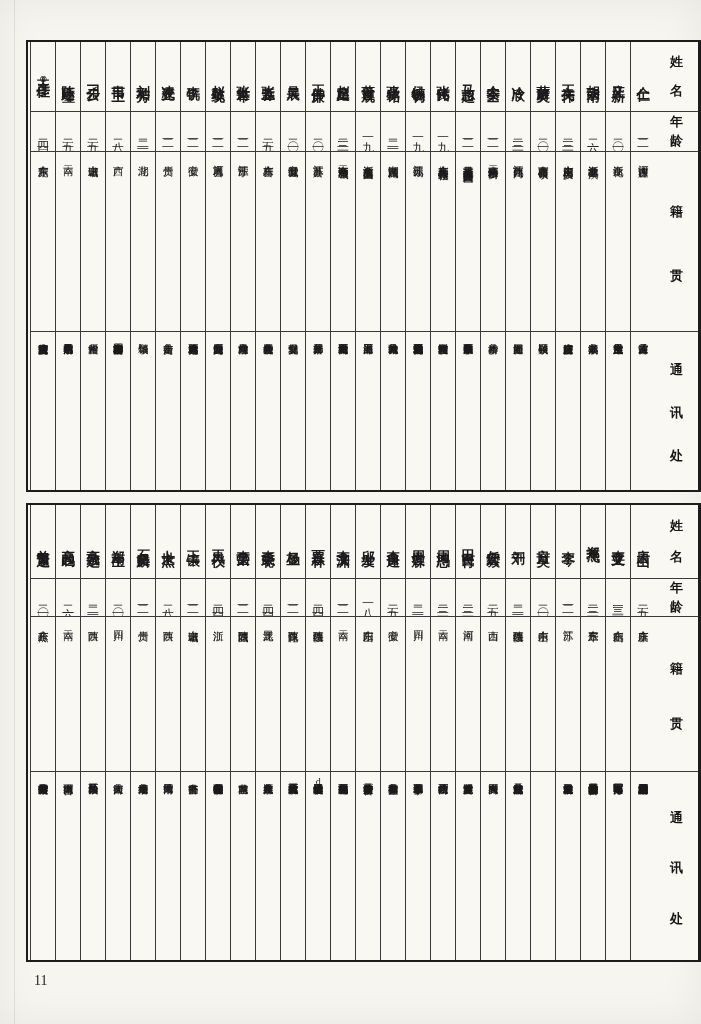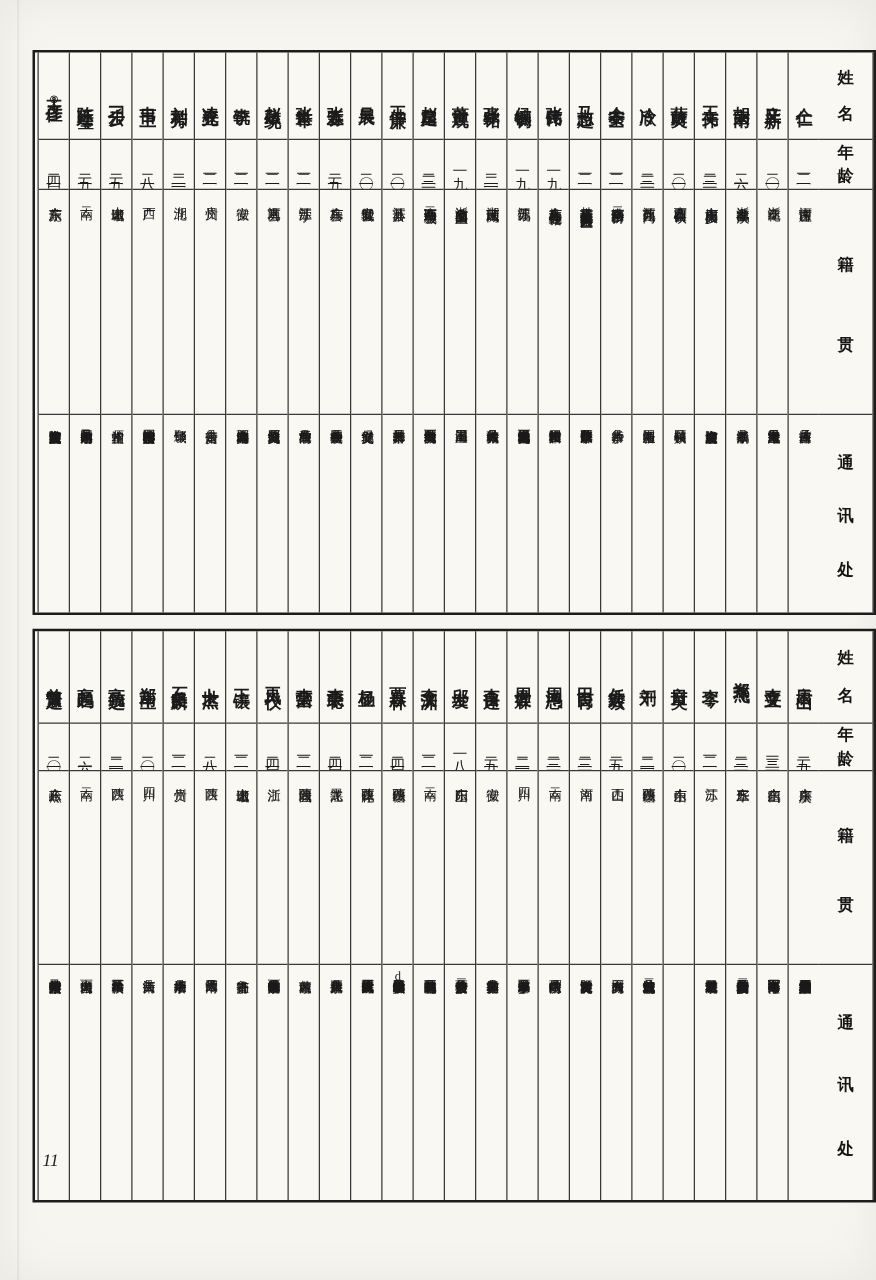--- a/index.html
+++ b/index.html
@@ -24,22 +24,22 @@
   .c-age{display:flex;align-items:center;justify-content:center;}
   .c-age .v{font-size:12px;letter-spacing:2px;line-height:1;}
   .c-origin{padding-top:5px;display:flex;justify-content:center;}
   .c-origin .v{font-size:10.5px;letter-spacing:0.5px;line-height:1.1;max-height:170px;}
   .c-addr{padding-top:4px;display:flex;justify-content:center;}
   .c-addr .v{font-size:10px;letter-spacing:0px;line-height:1.15;max-height:182px;}
   .mark{font-size:8px;letter-spacing:0;display:inline;}
   
   .col.header .cell{display:flex;flex-direction:column;align-items:center;justify-content:space-evenly;}
   .col.header .hc{font-size:13px;font-weight:bold;color:#151515;}
-  .pageno{position:absolute;left:34px;top:922px;font-size:14px;color:#222;
-          font-family:"Liberation Serif",serif;font-style:italic;}
+  .pageno{position:absolute;left:34px;top:973px;font-size:14px;color:#222;
+          font-family:"Liberation Serif",serif;}
   .scan-edge{position:absolute;left:14px;top:0;width:1px;height:100%;background:rgba(0,0,0,0.08);}
 </style>
 </head>
 <body>
 
 <div class="page">
   <div class="scan-edge"></div>
 
   <div class="roster t1" id="table-0">
       <div class="col header">

